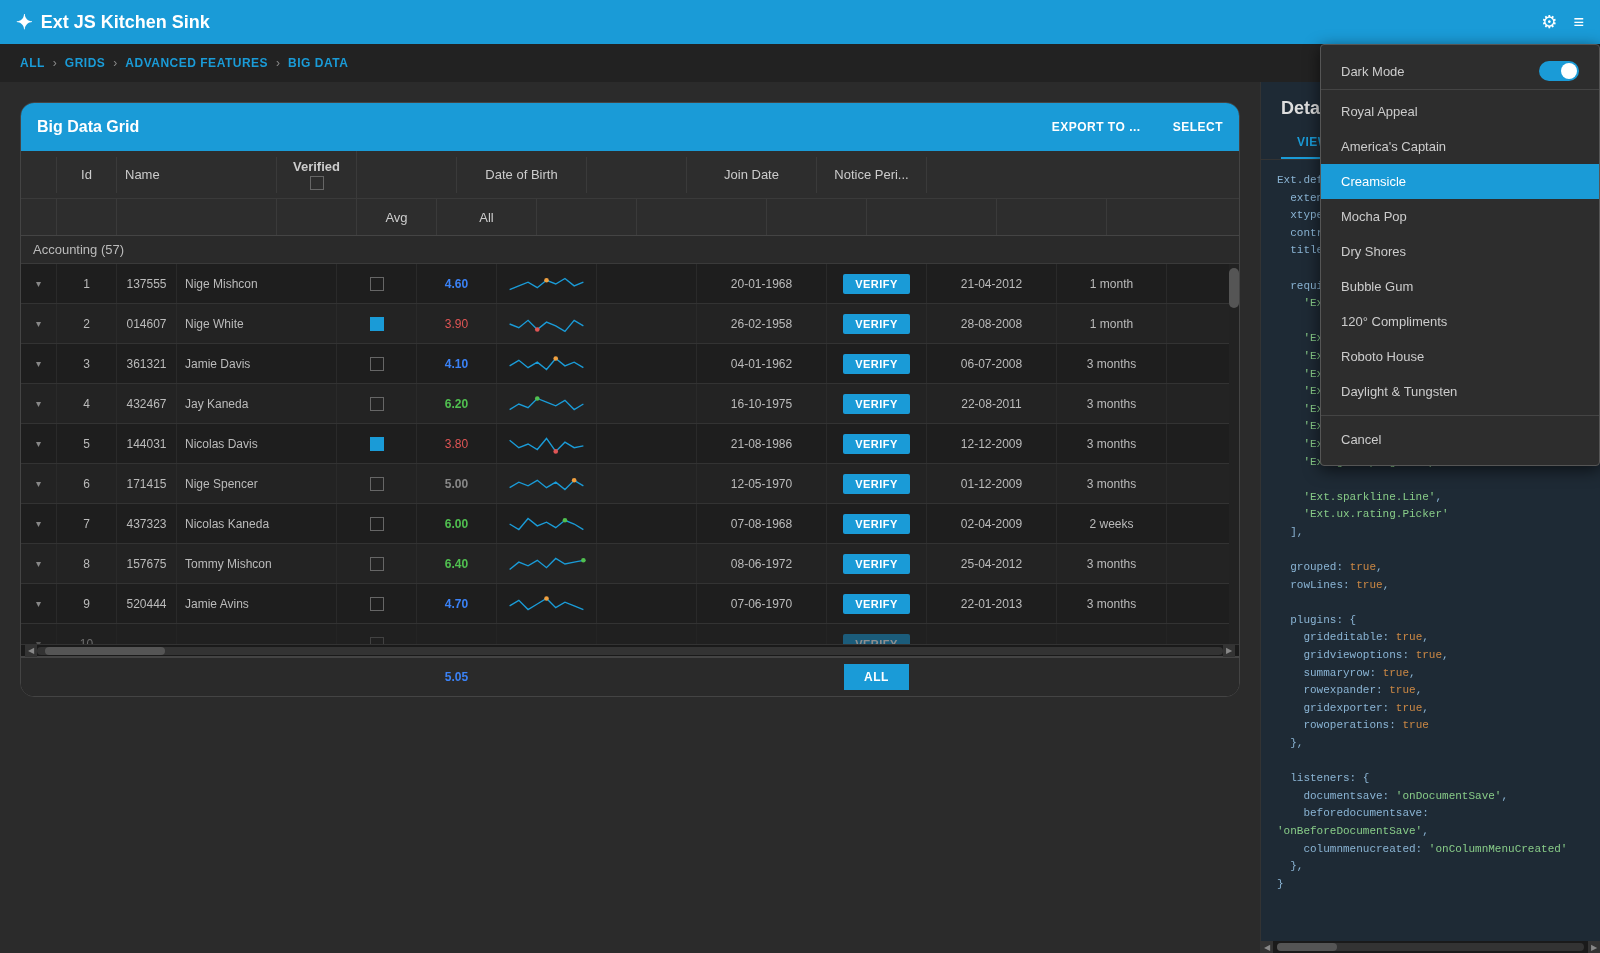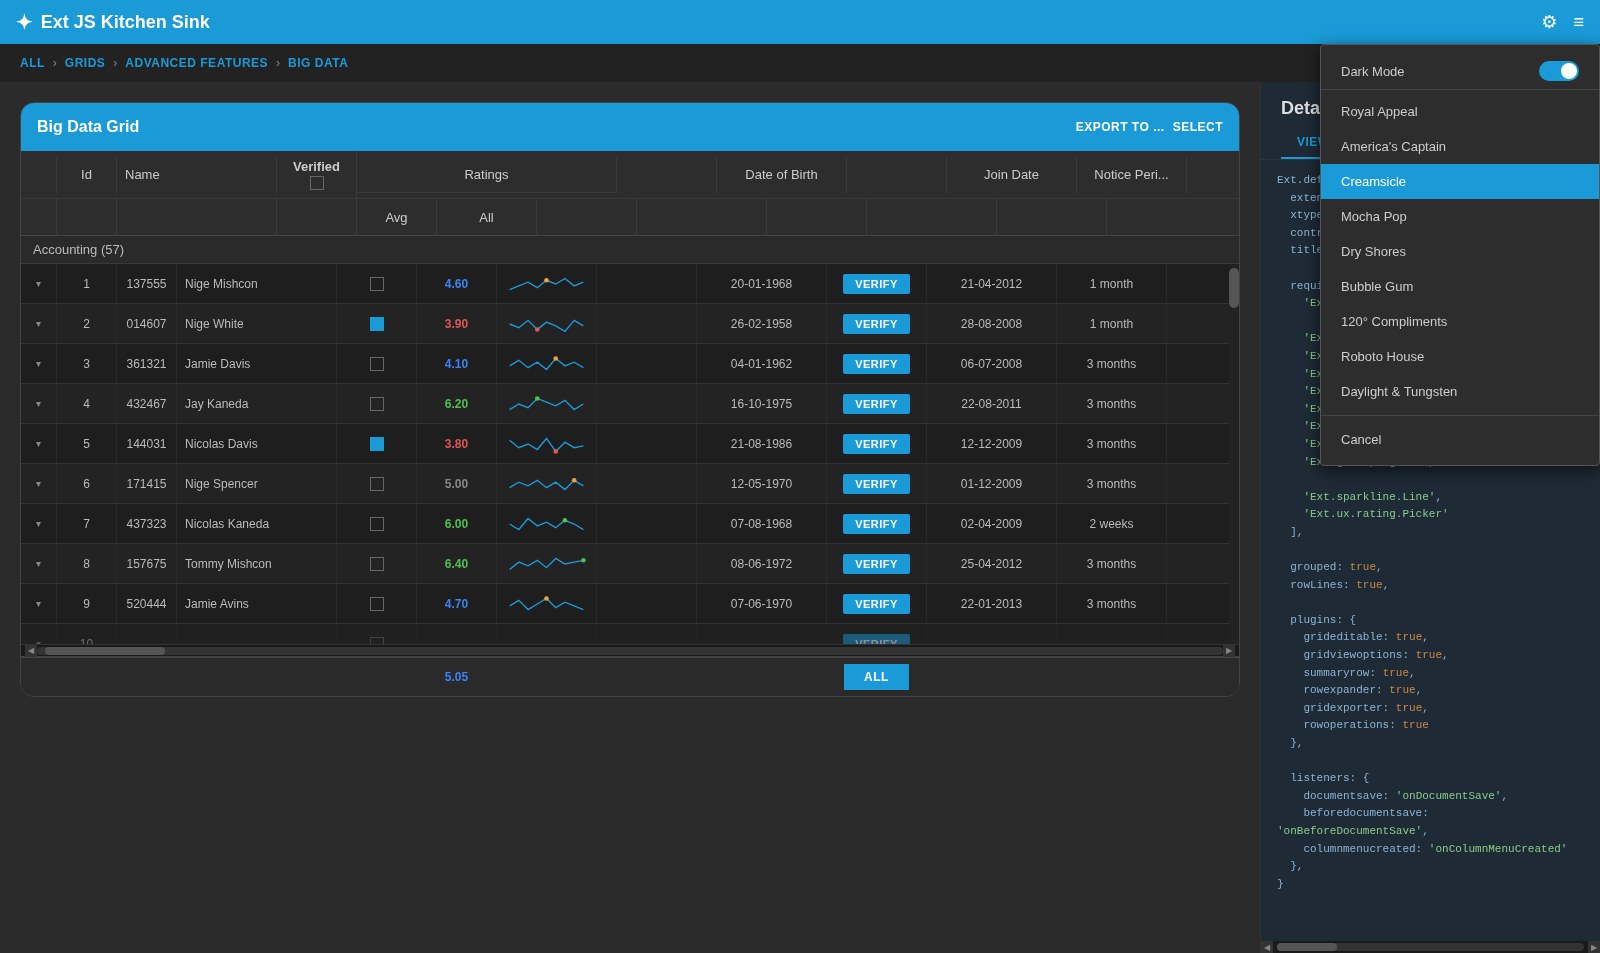--- a/index.html
+++ b/index.html
@@ -101,21 +101,21 @@
       padding: 0 16px;
       justify-content: space-between;
     }
     .grid-title {
       color: white;
       font-size: 16px;
       font-weight: 600;
     }
     .grid-header-actions {
       display: flex;
-      gap: 8px;
+      gap: 32px;
       padding-left: 19px;
     }
     .grid-action-btn {
       color: white;
       font-size: 12px;
       font-weight: 600;
       cursor: pointer;
       letter-spacing: 0.5px;
       background: none;
       border: none;
@@ -197,21 +197,21 @@
     }
     .cell.left { justify-content: flex-start; }
 
     .expand-arrow {
       color: #888;
       font-size: 10px;
       cursor: pointer;
     }
 
     .rating-orange { color: #3b82f6; font-weight: 600; }
-    .rating-red { color: #e05555; font-weight: 700; }
+    .rating-red { color: #e05555; font-weight: 400; }
     .rating-green { color: #50c050; font-weight: 600; }
 
     .verify-btn {
       background: #1a9bd7;
       color: white;
       border: none;
       padding: 4px 12px;
       font-size: 11px;
       font-weight: 700;
       cursor: pointer;
@@ -481,21 +481,20 @@
           <div class="header-cell col-id">Id</div>
           <div class="header-cell col-name left">Name</div>
           <div class="header-cell col-verified">
             <div>
               <div style="font-size:13px;color:#ccc;text-align:center;font-weight:bold;">Verified</div>
               <div style="display:flex;justify-content:center;margin-top:2px;">
                 <div class="checkbox"></div>
               </div>
             </div>
           </div>
-          <div class="header-cell span2">Ratings</div>
           <div class="header-cell col-chart"></div>
           <div class="header-cell col-dob">Date of Birth</div>
           <div class="header-cell col-verify-btn"></div>
           <div class="header-cell col-joindate">Join Date</div>
           <div class="header-cell col-notice">Notice Peri...</div>
         </div>
 
         <div class="col-header-row2">
           <div class="header-cell col-expander"></div>
           <div class="header-cell col-id"></div>

